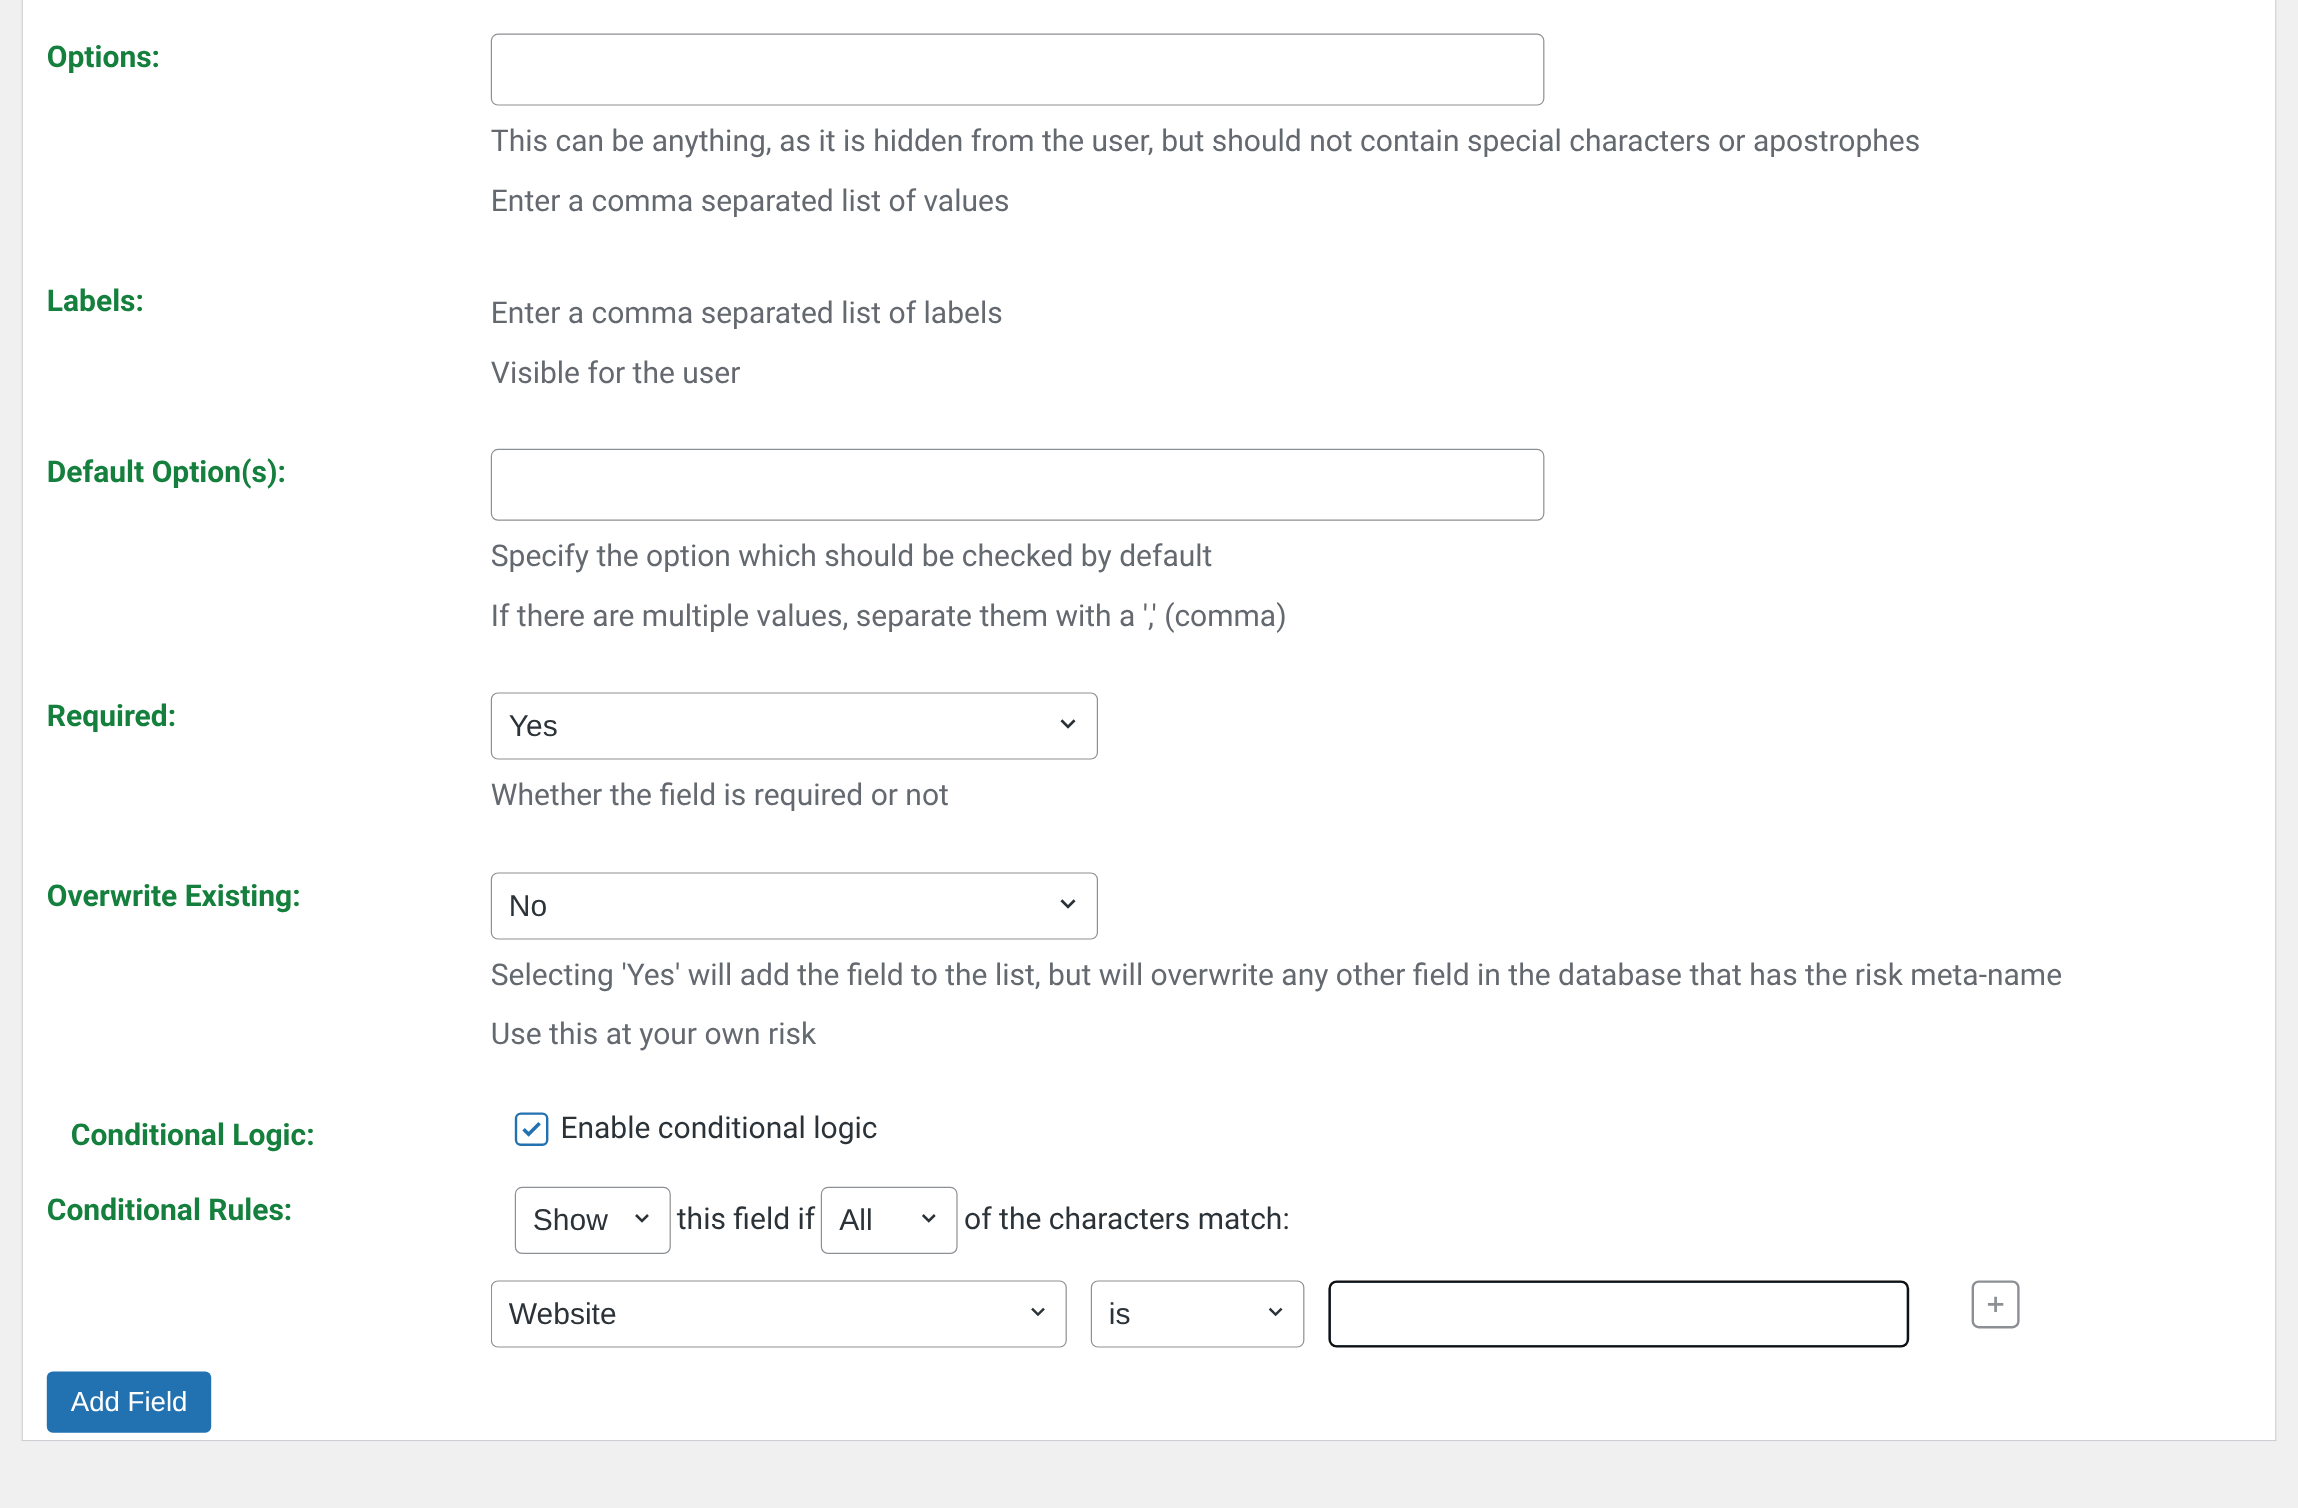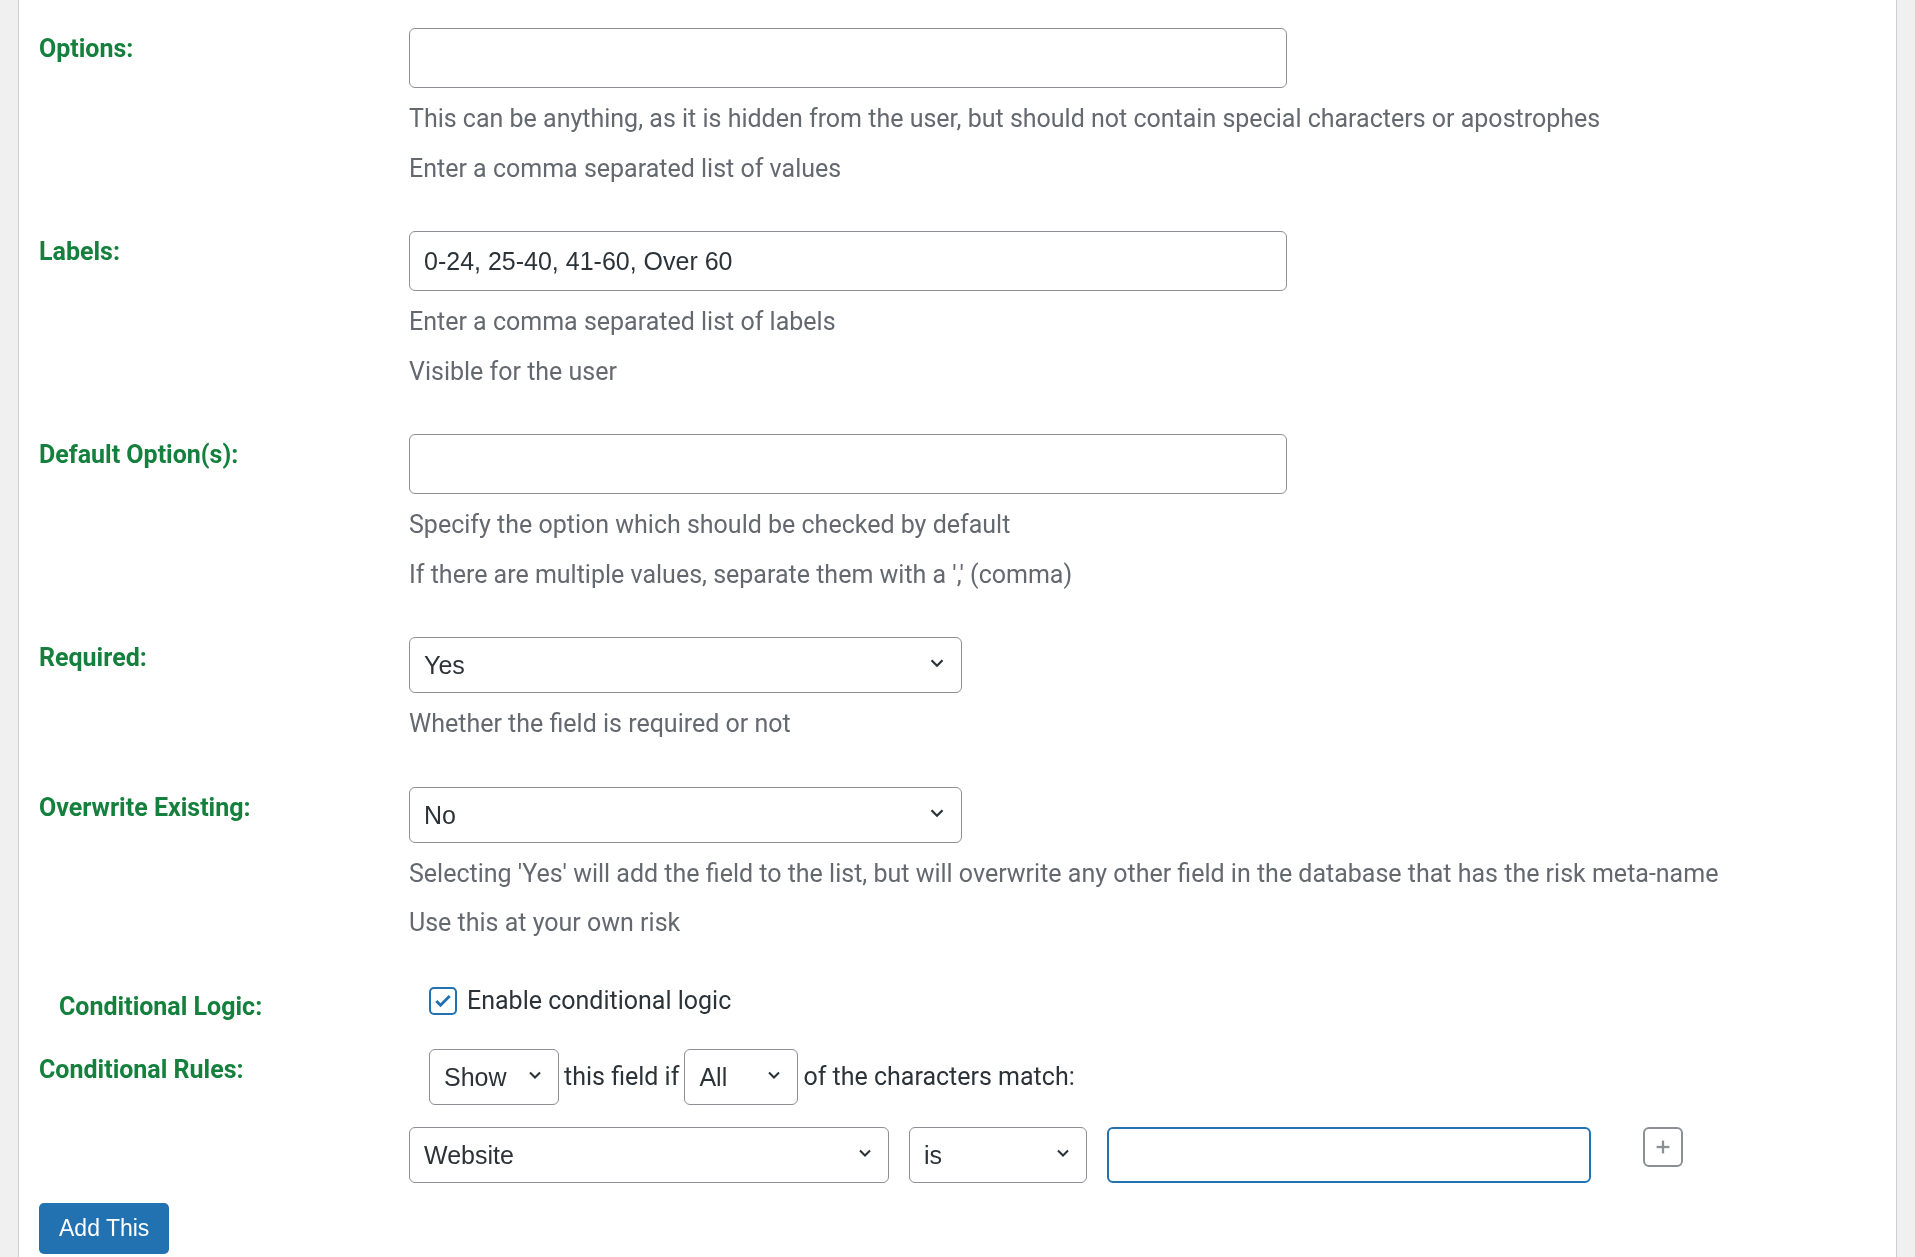--- a/index.html
+++ b/index.html
@@ -51,21 +51,21 @@
     }
     .help-text {
       font-size: 25px;
       color: #646970;
       margin-top: 12px;
       line-height: 1.5;
     }
     .select-wrap {
       position: relative;
       display: inline-block;
-      width: 553px;
+      width: 506px;
     }
     .select-wrap.small {
       width: 130px;
     }
     .select-wrap.smaller {
       width: 114px;
     }
     .select-wrap.mid {
       width: 480px;
     }
@@ -177,21 +177,20 @@
       <input type="text" class="text-input" value="" style="">
       <div class="help-text">This can be anything, as it is hidden from the user, but should not contain special characters or apostrophes</div>
       <div class="help-text">Enter a comma separated list of values</div>
     </div>
   </div>
 
   
   <div class="form-row">
     <div class="form-label">Labels:</div>
     <div class="form-control-wrap">
-      <input type="text" class="text-input" value="0-24, 25-40, 41-60, Over 60" style="">
       <div class="help-text">Enter a comma separated list of labels</div>
       <div class="help-text">Visible for the user</div>
     </div>
   </div>
 
   
   <div class="form-row">
     <div class="form-label">Default Option(s):</div>
     <div class="form-control-wrap">
       <input type="text" class="text-input" value="" style="">
@@ -305,15 +304,15 @@
         <div class="add-rule-btn">
           <svg width="22" height="22" viewBox="0 0 24 24" fill="none" stroke="currentColor" stroke-width="2.5">
               <line x1="12" y1="5" x2="12" y2="19"></line>
               <line x1="5" y1="12" x2="19" y2="12"></line>
             </svg>
         </div>
       </div>
     </div>
   </div>
 
-  <button class="add-field-btn">Add This</button>
+  <button class="add-field-btn">Add Field</button>
 
 </div>
 
 </body></html>

